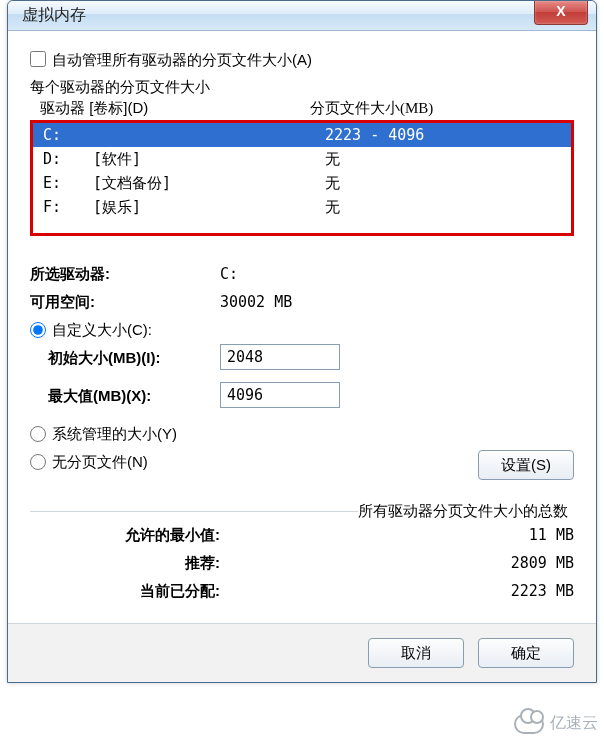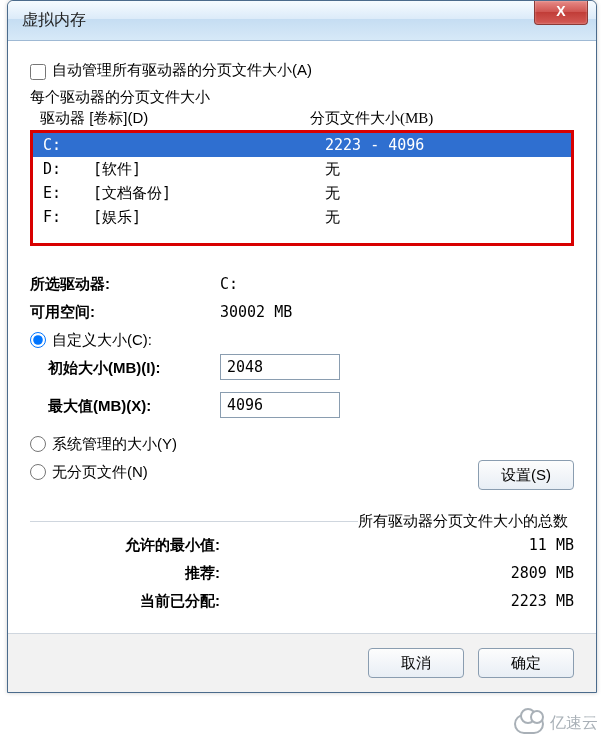--- a/index.html
+++ b/index.html
@@ -13,21 +13,21 @@
     }
     .window {
       width: 590px;
       margin: 0 auto;
       border: 1px solid #4b6b8c;
       border-radius: 6px 6px 0 0;
       background: #fff;
       box-shadow: 0 0 4px rgba(0,0,0,0.2);
     }
     .titlebar {
-      height: 40px;
+      height: 30px;
       background: linear-gradient(to bottom, #f6fbff 0%, #dcebf9 45%, #c5ddf2 46%, #d7e9f8 100%);
       border-bottom: 1px solid #9fb9d4;
       display: flex;
       align-items: center;
       padding: 0 0 0 14px;
       border-radius: 6px 6px 0 0;
       position: relative;
     }
     .titlebar .title {
       color: #222;
@@ -49,21 +49,21 @@
       font-size: 14px;
       font-weight: bold;
       cursor: pointer;
       box-shadow: inset 0 0 2px rgba(255,255,255,0.5);
     }
     .content {
       padding: 20px 22px 18px 22px;
     }
     .checkbox-row {
       display: flex;
-      align-items: flex-end;
+      align-items: flex-start;
       margin-bottom: 8px;
     }
     .checkbox-row input[type="checkbox"] {
       width: 16px;
       height: 16px;
       margin-right: 6px;
     }
     .section-label {
       margin-bottom: 2px;
     }

